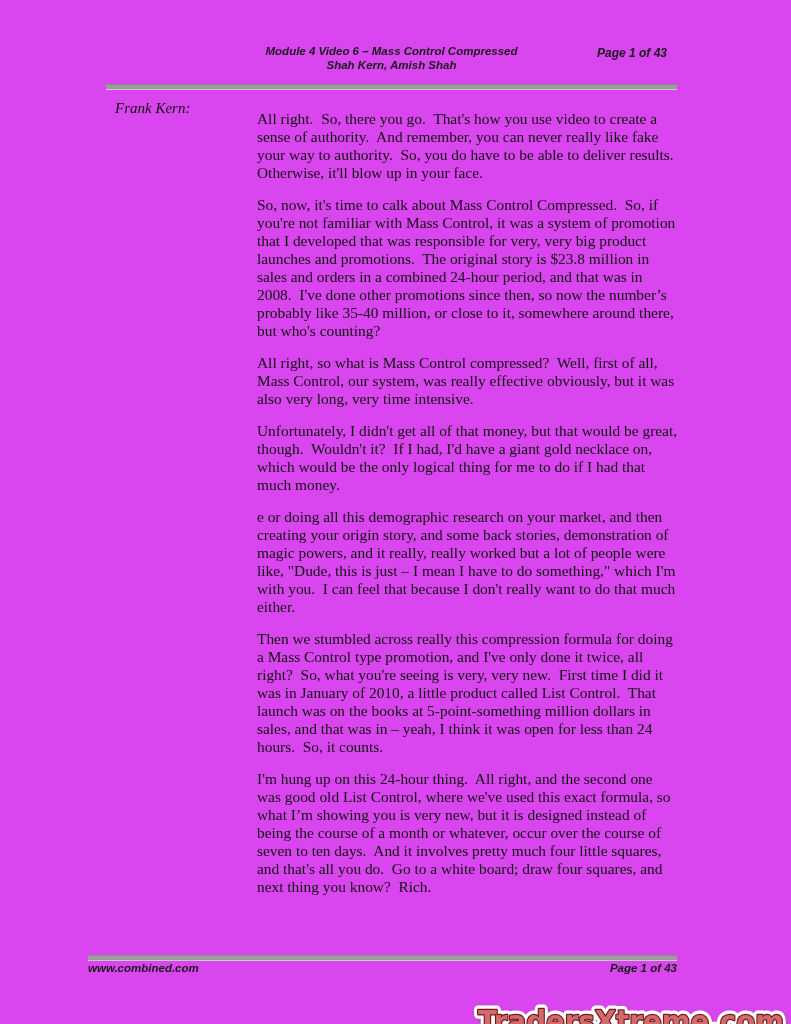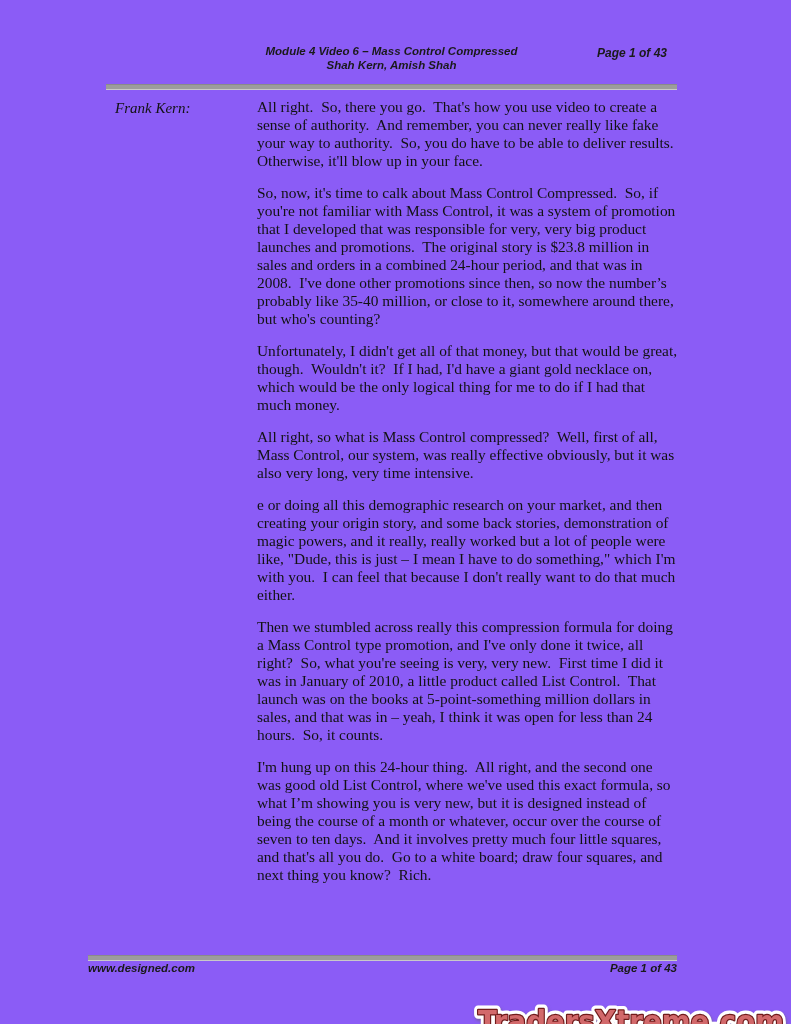--- a/index.html
+++ b/index.html
@@ -1,19 +1,19 @@
 <!DOCTYPE html>
 <html><head>
 <meta charset="utf-8">
 <style>
   html, body { margin: 0; padding: 0; background: #ffffff; }
   .page {
     position: relative;
     width: 791px; height: 1024px;
-    background: #8b5cf6;
+    background: #d946ef;
     font-family: "Liberation Serif", serif;
     color: #121212;
     overflow: hidden;
   }
 
   
   .top-header {
     position: absolute; left: 106px; top: 44px; width: 571px;
     text-align: center;
     font-family: "Liberation Sans", sans-serif;
@@ -34,21 +34,21 @@
 
   
   .speaker {
     position: absolute; left: 115px; top: 99px;
     font-style: italic; font-size: 15px; line-height: 18px;
   }
   .content {
     position: absolute; left: 257px; top: 98px; width: 421px;
     font-size: 15.4px; line-height: 18px;
   }
-  .content p { margin: 0 0 14px 0; white-space: pre-wrap; }
+  .content p { margin: 12px 0 14px 0; white-space: pre-wrap; }
 
   
   .watermark {
     display: inline-block; width: 276px; height: 28px;
     margin-left: -9px; vertical-align: -7px; position: relative;
   }
   .watermark svg {
     position: absolute; left: -4px; top: -8px; overflow: visible;
     filter: drop-shadow(1.5px 2px 1px rgba(110,110,110,0.55));
   }
@@ -84,29 +84,29 @@
 
   <div class="page-num-top">Page 1 of 43</div>
 
   <div class="header-rule"></div>
 
   <div class="speaker">Frank Kern:</div>
 
   <div class="content">
     <p>All right.  So, there you go.  That's how you use video to create a sense of authority.  And remember, you can never really like fake your way to authority.  So, you do have to be able to deliver results.  Otherwise, it'll blow up in your face.</p>
     <p>So, now, it's time to calk about Mass Control Compressed.  So, if you're not familiar with Mass Control, it was a system of promotion that I developed that was responsible for very, very big product launches and promotions.  The original story is $23.8 million in sales and orders in a combined 24-hour period, and that was in 2008.  I've done other promotions since then, so now the number’s probably like 35-40 million, or close to it, somewhere around there, but who's counting?</p>
+    <p>All right, so what is Mass Control compressed?  Well, first of all, Mass Control, our system, was really effective obviously, but it was also very long, very time intensive.</p>
     <p>Unfortunately, I didn't get all of that money, but that would be great, though.  Wouldn't it?  If I had, I'd have a giant gold necklace on, which would be the only logical thing for me to do if I had that much money.</p>
-    <p>All right, so what is Mass Control compressed?  Well, first of all, Mass Control, our system, was really effective obviously, but it was also very long, very time intensive.</p>
     <p><span>e or doing all this demographic research on your market, and then creating your origin story, and some back stories, demonstration of magic powers, and it really, really worked but a lot of people were like, "Dude, this is just – I mean I have to do something," which I'm with you.  I can feel that because I don't really want to do that much either.</span></p>
     <p>Then we stumbled across really this compression formula for doing a Mass Control type promotion, and I've only done it twice, all right?  So, what you're seeing is very, very new.  First time I did it was in January of 2010, a little product called List Control.  That launch was on the books at 5-point-something million dollars in sales, and that was in – yeah, I think it was open for less than 24 hours.  So, it counts.</p>
     <p>I'm hung up on this 24-hour thing.  All right, and the second one was good old List Control, where we've used this exact formula, so what I’m showing you is very new, but it is designed instead of being the course of a month or whatever, occur over the course of seven to ten days.  And it involves pretty much four little squares, and that's all you do.  Go to a white board; draw four squares, and next thing you know?  Rich.</p>
   </div>
 
   <div class="footer-rule"></div>
-  <div class="footer-left">www.designed.com</div>
+  <div class="footer-left">www.combined.com</div>
   <div class="footer-right">Page 1 of 43</div>
 
   <div class="tx-logo">
     <svg width="320" height="44" viewBox="0 0 320 44" xmlns="http://www.w3.org/2000/svg">
       <text x="7" y="33" font-family="DejaVu Sans, sans-serif" font-weight="bold" font-size="31" fill="none" stroke="#ffffff" stroke-width="9" stroke-linejoin="round" textLength="306" lengthAdjust="spacingAndGlyphs">TradersXtreme.com</text>
       <text x="7" y="33" font-family="DejaVu Sans, sans-serif" font-weight="bold" font-size="31" fill="#d2696b" stroke="#701b1b" stroke-width="2.6" stroke-linejoin="round" paint-order="stroke" textLength="306" lengthAdjust="spacingAndGlyphs">TradersXtreme.com</text>
     </svg>
   </div>
 
 </div>

